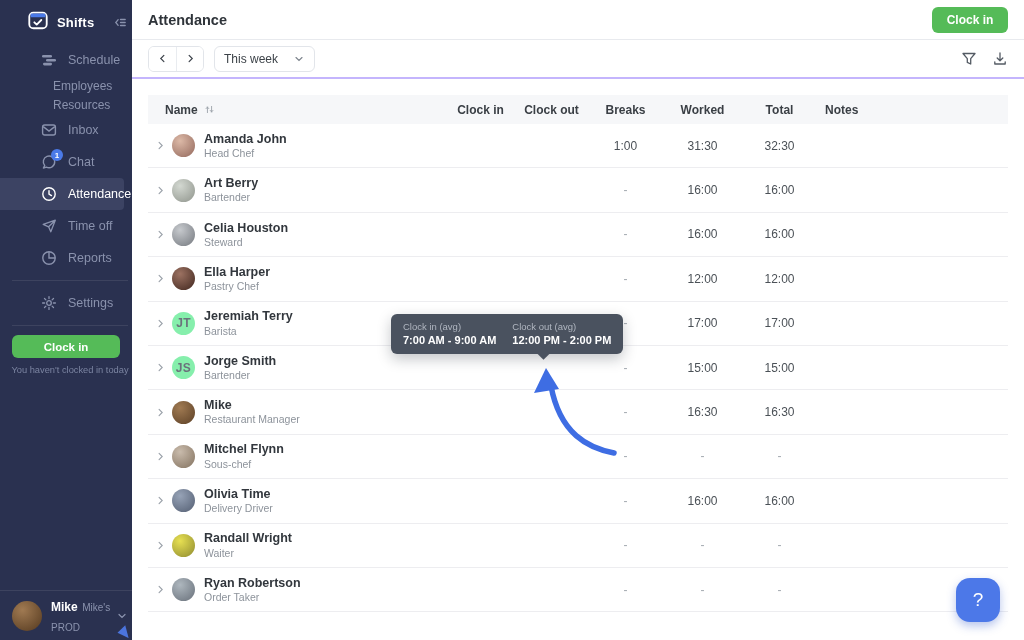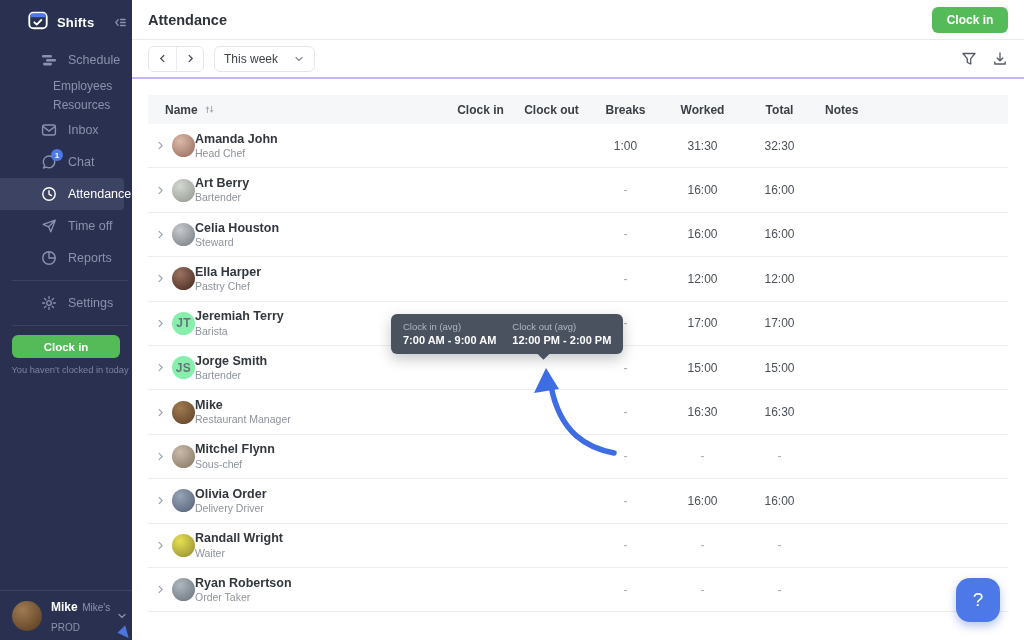--- a/index.html
+++ b/index.html
@@ -45,21 +45,21 @@
 
   
   .table { margin:16px 16px 0; }
   .thead { display:grid; grid-template-columns:297px 71px 71px 77px 77px 77px 1fr; height:29px; align-items:center; background:#f6f7f9; font-size:12px; font-weight:700; color:#3a3f45; }
   .th-name { padding-left:17px; display:flex; align-items:center; gap:6px; }
   .sort-ic { color:#9aa1a9; display:flex; }
   .th-c { text-align:center; }
   .th-notes { padding-left:7px; }
   .trow { display:grid; grid-template-columns:24px 273px 142px 77px 77px 77px 1fr; align-items:center; height:44.4px; border-bottom:1px solid #ededf0; }
   .c-exp { display:flex; justify-content:center; color:#9aa1a9; cursor:pointer; }
-  .c-name { display:flex; align-items:center; }
+  .c-name { display:flex; align-items:center; gap:9px; }
   .avatar { width:23px; height:23px; border-radius:50%; flex:none; display:flex; align-items:center; justify-content:center; }
   .avatar.init { background:#86efac; color:#6b727c; font-size:12px; font-weight:700; letter-spacing:.3px; }
   .nm { line-height:1.3; }
   .n1 { display:block; font-size:12.5px; font-weight:700; color:#32373d; }
   .n2 { display:block; font-size:10.5px; color:#8d939b; }
   .track { position:relative; width:127px; height:6px; border-radius:3px; background:#f1f2f5; }
   .seg { position:absolute; top:-2px; height:10px; border-radius:2px; background:#93a9ec; }
   .seg.faded { background:#c7d2f6; }
   .c-val { text-align:center; font-size:12px; color:#4b5157; }
   .c-val.dim { color:#a4aab1; }
@@ -401,21 +401,21 @@
   </div>
           <div class="trow">
     <span class="c-exp">
               <svg width="9" height="9" viewBox="0 0 16 16" fill="none" stroke="currentColor" stroke-width="2" stroke-linecap="round">
                 <path d="M5.5 2.5L11 8l-5.5 5.5"></path>
               </svg>
             </span>
     <span class="c-name">
       <span class="avatar" style="background: radial-gradient(circle at 35% 30%, rgb(151, 163, 183), rgb(83, 94, 114));"></span>
       <span class="nm">
-        <span class="n1">Olivia Order</span>
+        <span class="n1">Olivia Time</span>
         <span class="n2">Delivery Driver</span>
       </span>
     </span>
     <span class="c-bars"><span class="track"><span class="seg" style="left: 12%; width: 10%;"></span><span class="seg" style="left: 56.5%; width: 10%;"></span></span></span>
     <span class="c-val dim">-</span>
     <span class="c-val">16:00</span>
     <span class="c-val">16:00</span>
     <span class="c-notes"></span>
   </div>
           <div class="trow">

